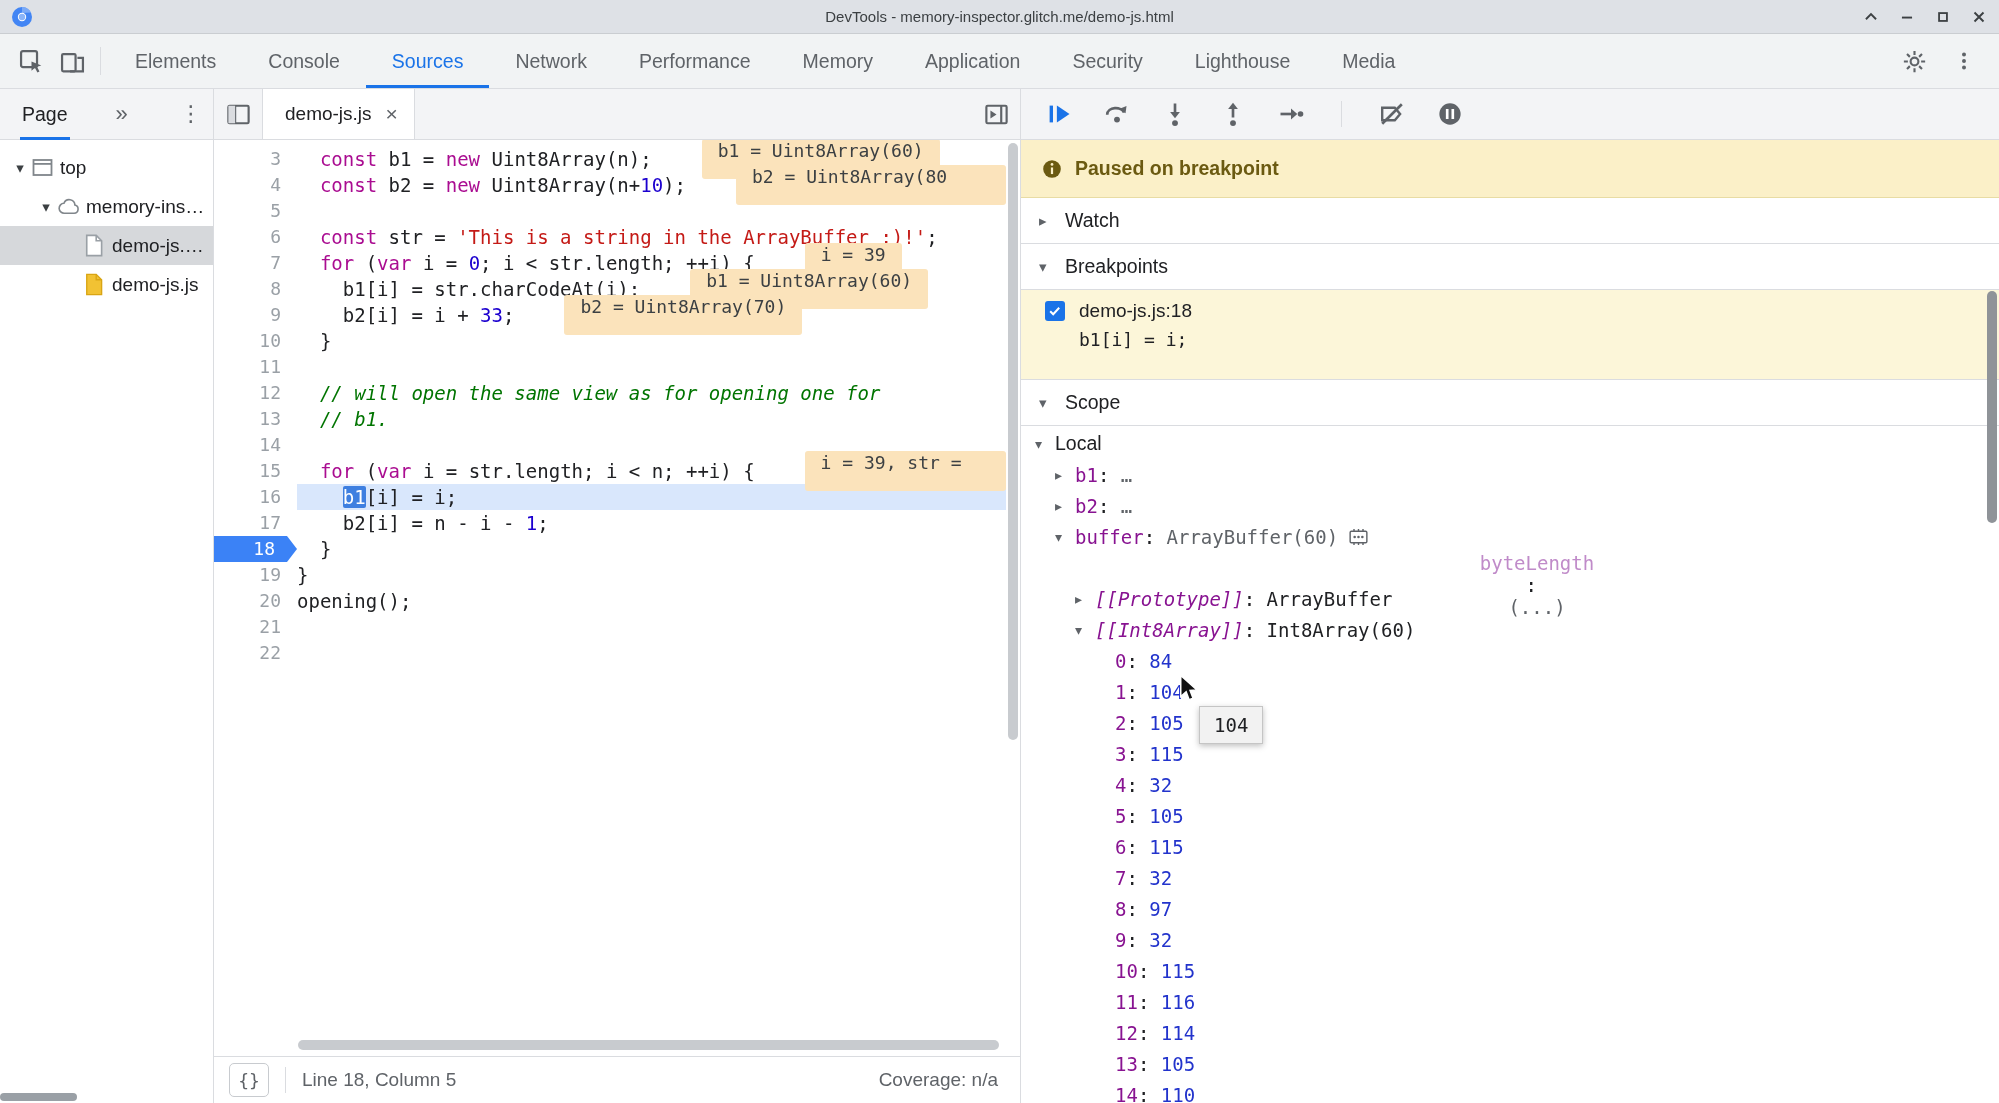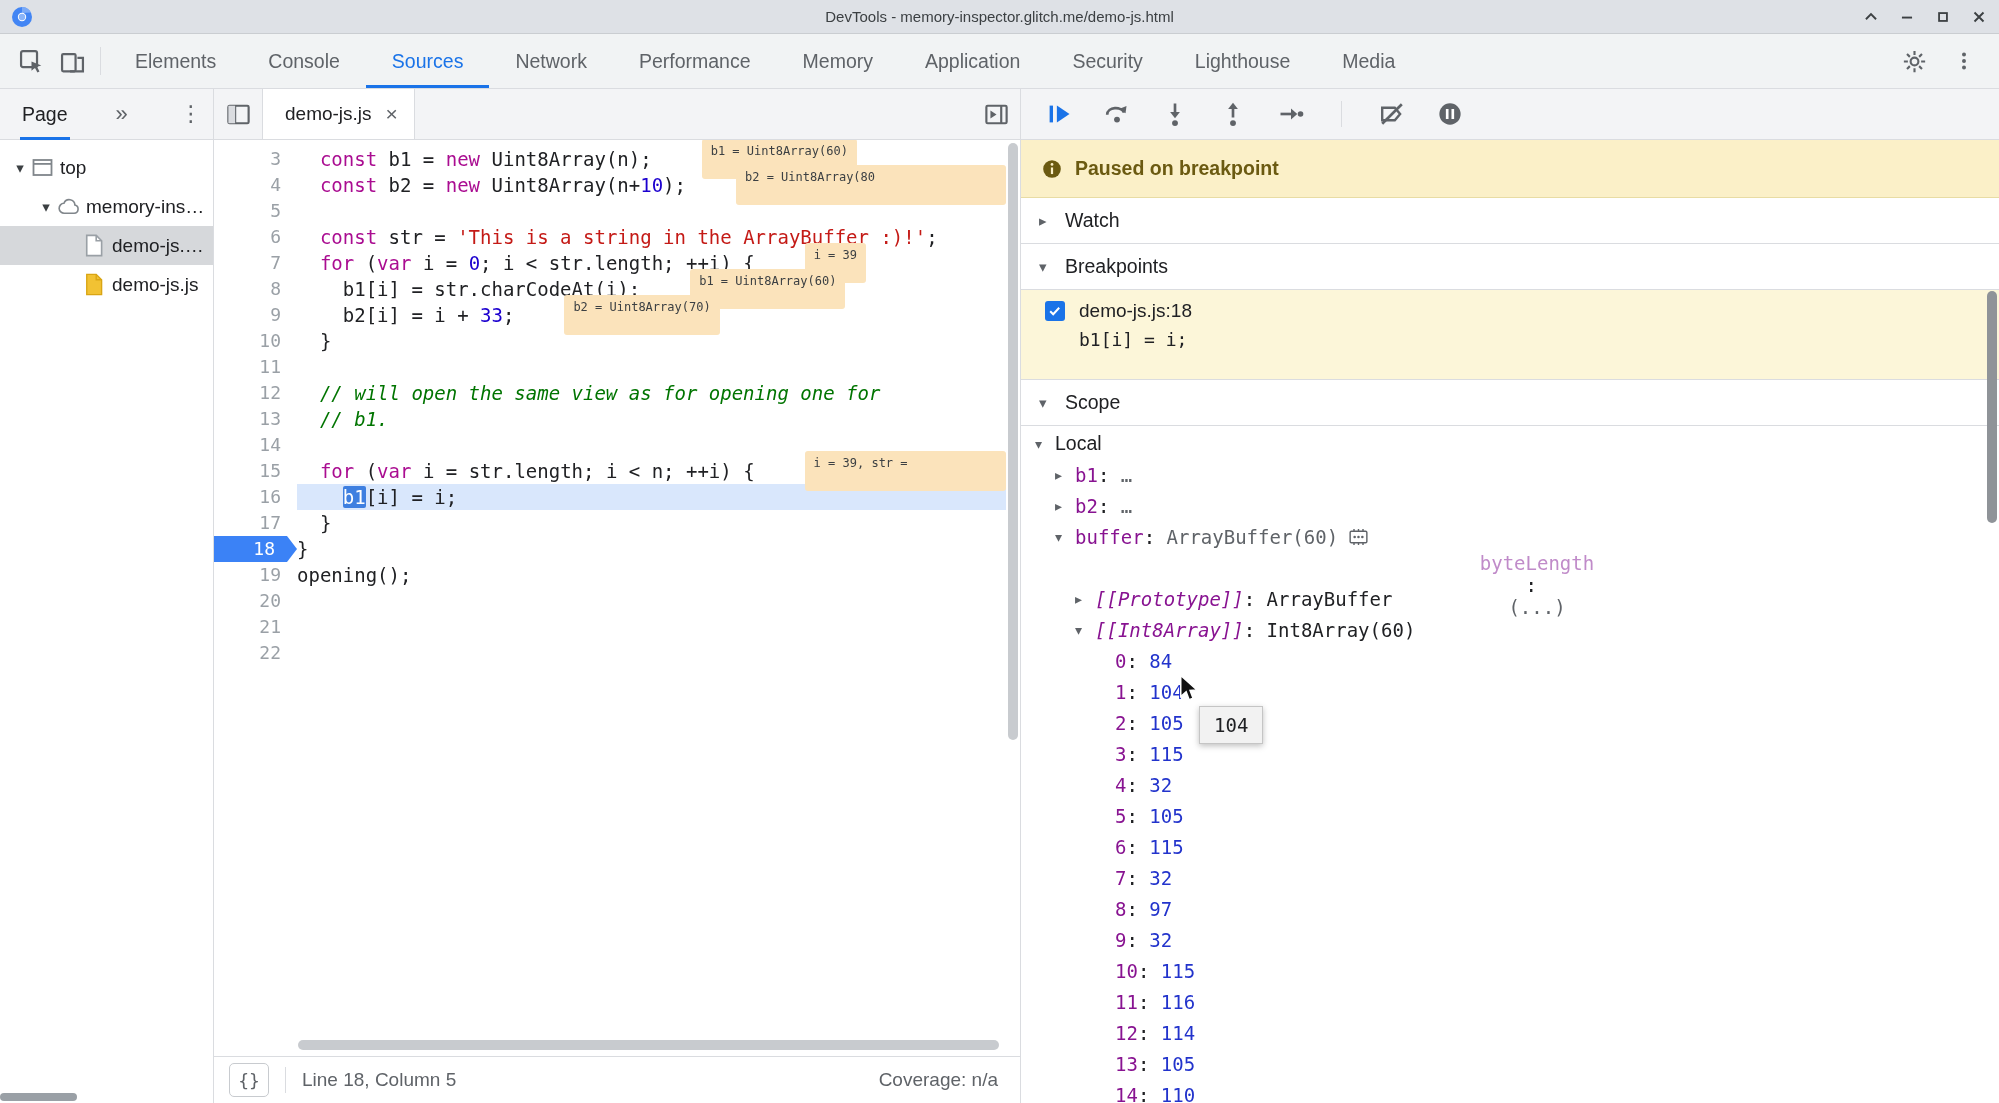--- a/index.html
+++ b/index.html
@@ -58,22 +58,22 @@
   .gutter-line.cur{background:#3b82f6;color:#fff;padding-right:22px;
     clip-path:polygon(0 0,calc(100% - 10px) 0,100% 50%,calc(100% - 10px) 100%,0 100%)}
   .code-col{flex:1;padding-top:6px;overflow:hidden;position:relative}
   .code-line{height:26px;line-height:26px;display:flex;align-items:flex-start;white-space:pre;
     font-family:"DejaVu Sans Mono",monospace;font-size:19px}
   .code-line.cur{background:var(--current_line_bg)}
   .code-text{flex:none}
   .c-pl{color:#202124}.c-kw{color:var(--keyword)}.c-num{color:var(--number)}
   .c-str{color:var(--string)}.c-com{color:var(--comment);font-style:italic}
   .c-sel{background:var(--selection_bg);color:#fff;border-radius:2px}
-  .badge{flex:none;margin-left:50px;background:var(--badge_bg);color:#3c4043;font-size:12px;
-    height:40px;line-height:24px;padding:0 9px;border-radius:3px;overflow:hidden;white-space:pre;
+  .badge{flex:none;margin-left:50px;background:var(--badge_bg);color:#3c4043;font-size:18px;
+    height:40px;line-height:24px;padding:0 16px;border-radius:3px;overflow:hidden;white-space:pre;
     font-family:"DejaVu Sans Mono",monospace;align-self:center}
   .badge.cut{flex:1}
   .ed-vscroll{width:14px;flex:none;position:relative}
   .ed-vscroll .thumb{position:absolute;right:2px;top:3px;width:10px;height:597px;background:#c8cbcf;border-radius:5px}
   .ed-hscroll{position:absolute;left:84px;right:14px;bottom:53px;height:10px}
   .ed-hscroll .thumb{position:absolute;left:0;top:0;height:10px;width:99%;background:#c8cbcf;border-radius:5px}
   .statusbar{position:absolute;left:0;right:0;bottom:0;height:47px;border-top:1px solid #dadce0;
     background:#fff;display:flex;align-items:center;padding-left:15px}
   .pp-btn{width:40px;height:34px;border:1px solid #c8cbcf;border-radius:5px;display:flex;
     align-items:center;justify-content:center;color:#5f6368;font-size:18px;font-family:"DejaVu Sans Mono",monospace}
@@ -304,20 +304,21 @@
         <div class="code-line"><span class="code-text"><span class="c-pl">  </span><span class="c-kw">for</span><span class="c-pl"> (</span><span class="c-kw">var</span><span class="c-pl"> i = </span><span class="c-num">0</span><span class="c-pl">; i &lt; str.length; ++i) {</span></span><span class="badge">i = 39</span></div>
         <div class="code-line"><span class="code-text"><span class="c-pl">    b1[i] = str.charCodeAt(i);</span></span><span class="badge">b1 = Uint8Array(60)</span></div>
         <div class="code-line"><span class="code-text"><span class="c-pl">    b2[i] = i + </span><span class="c-num">33</span><span class="c-pl">;</span></span><span class="badge">b2 = Uint8Array(70)</span></div>
         <div class="code-line"><span class="code-text"><span class="c-pl">  }</span></span></div>
         <div class="code-line"><span class="code-text"></span></div>
         <div class="code-line"><span class="code-text"><span class="c-com">  // will open the same view as for opening one for</span></span></div>
         <div class="code-line"><span class="code-text"><span class="c-com">  // b1.</span></span></div>
         <div class="code-line"><span class="code-text"></span></div>
         <div class="code-line"><span class="code-text"><span class="c-pl">  </span><span class="c-kw">for</span><span class="c-pl"> (</span><span class="c-kw">var</span><span class="c-pl"> i = str.length; i &lt; n; ++i) {</span></span><span class="badge cut">i = 39, str =</span></div>
         <div class="code-line cur"><span class="code-text"><span class="c-pl">    </span><span class="c-sel">b1</span><span class="c-pl">[i] = i;</span></span></div>
+        <div class="code-line"><span class="code-text"><span class="c-pl">    b2[i] = n - i - </span><span class="c-num">1</span><span class="c-pl">;</span></span></div>
         <div class="code-line"><span class="code-text"><span class="c-pl">  }</span></span></div>
         <div class="code-line"><span class="code-text"><span class="c-pl">}</span></span></div>
         <div class="code-line"><span class="code-text"><span class="c-pl">opening();</span></span></div>
       </div>
     <div class="ed-vscroll">
         <div class="thumb"></div>
       </div>
   </div>
   <div class="ed-hscroll">
       <div class="thumb"></div>

